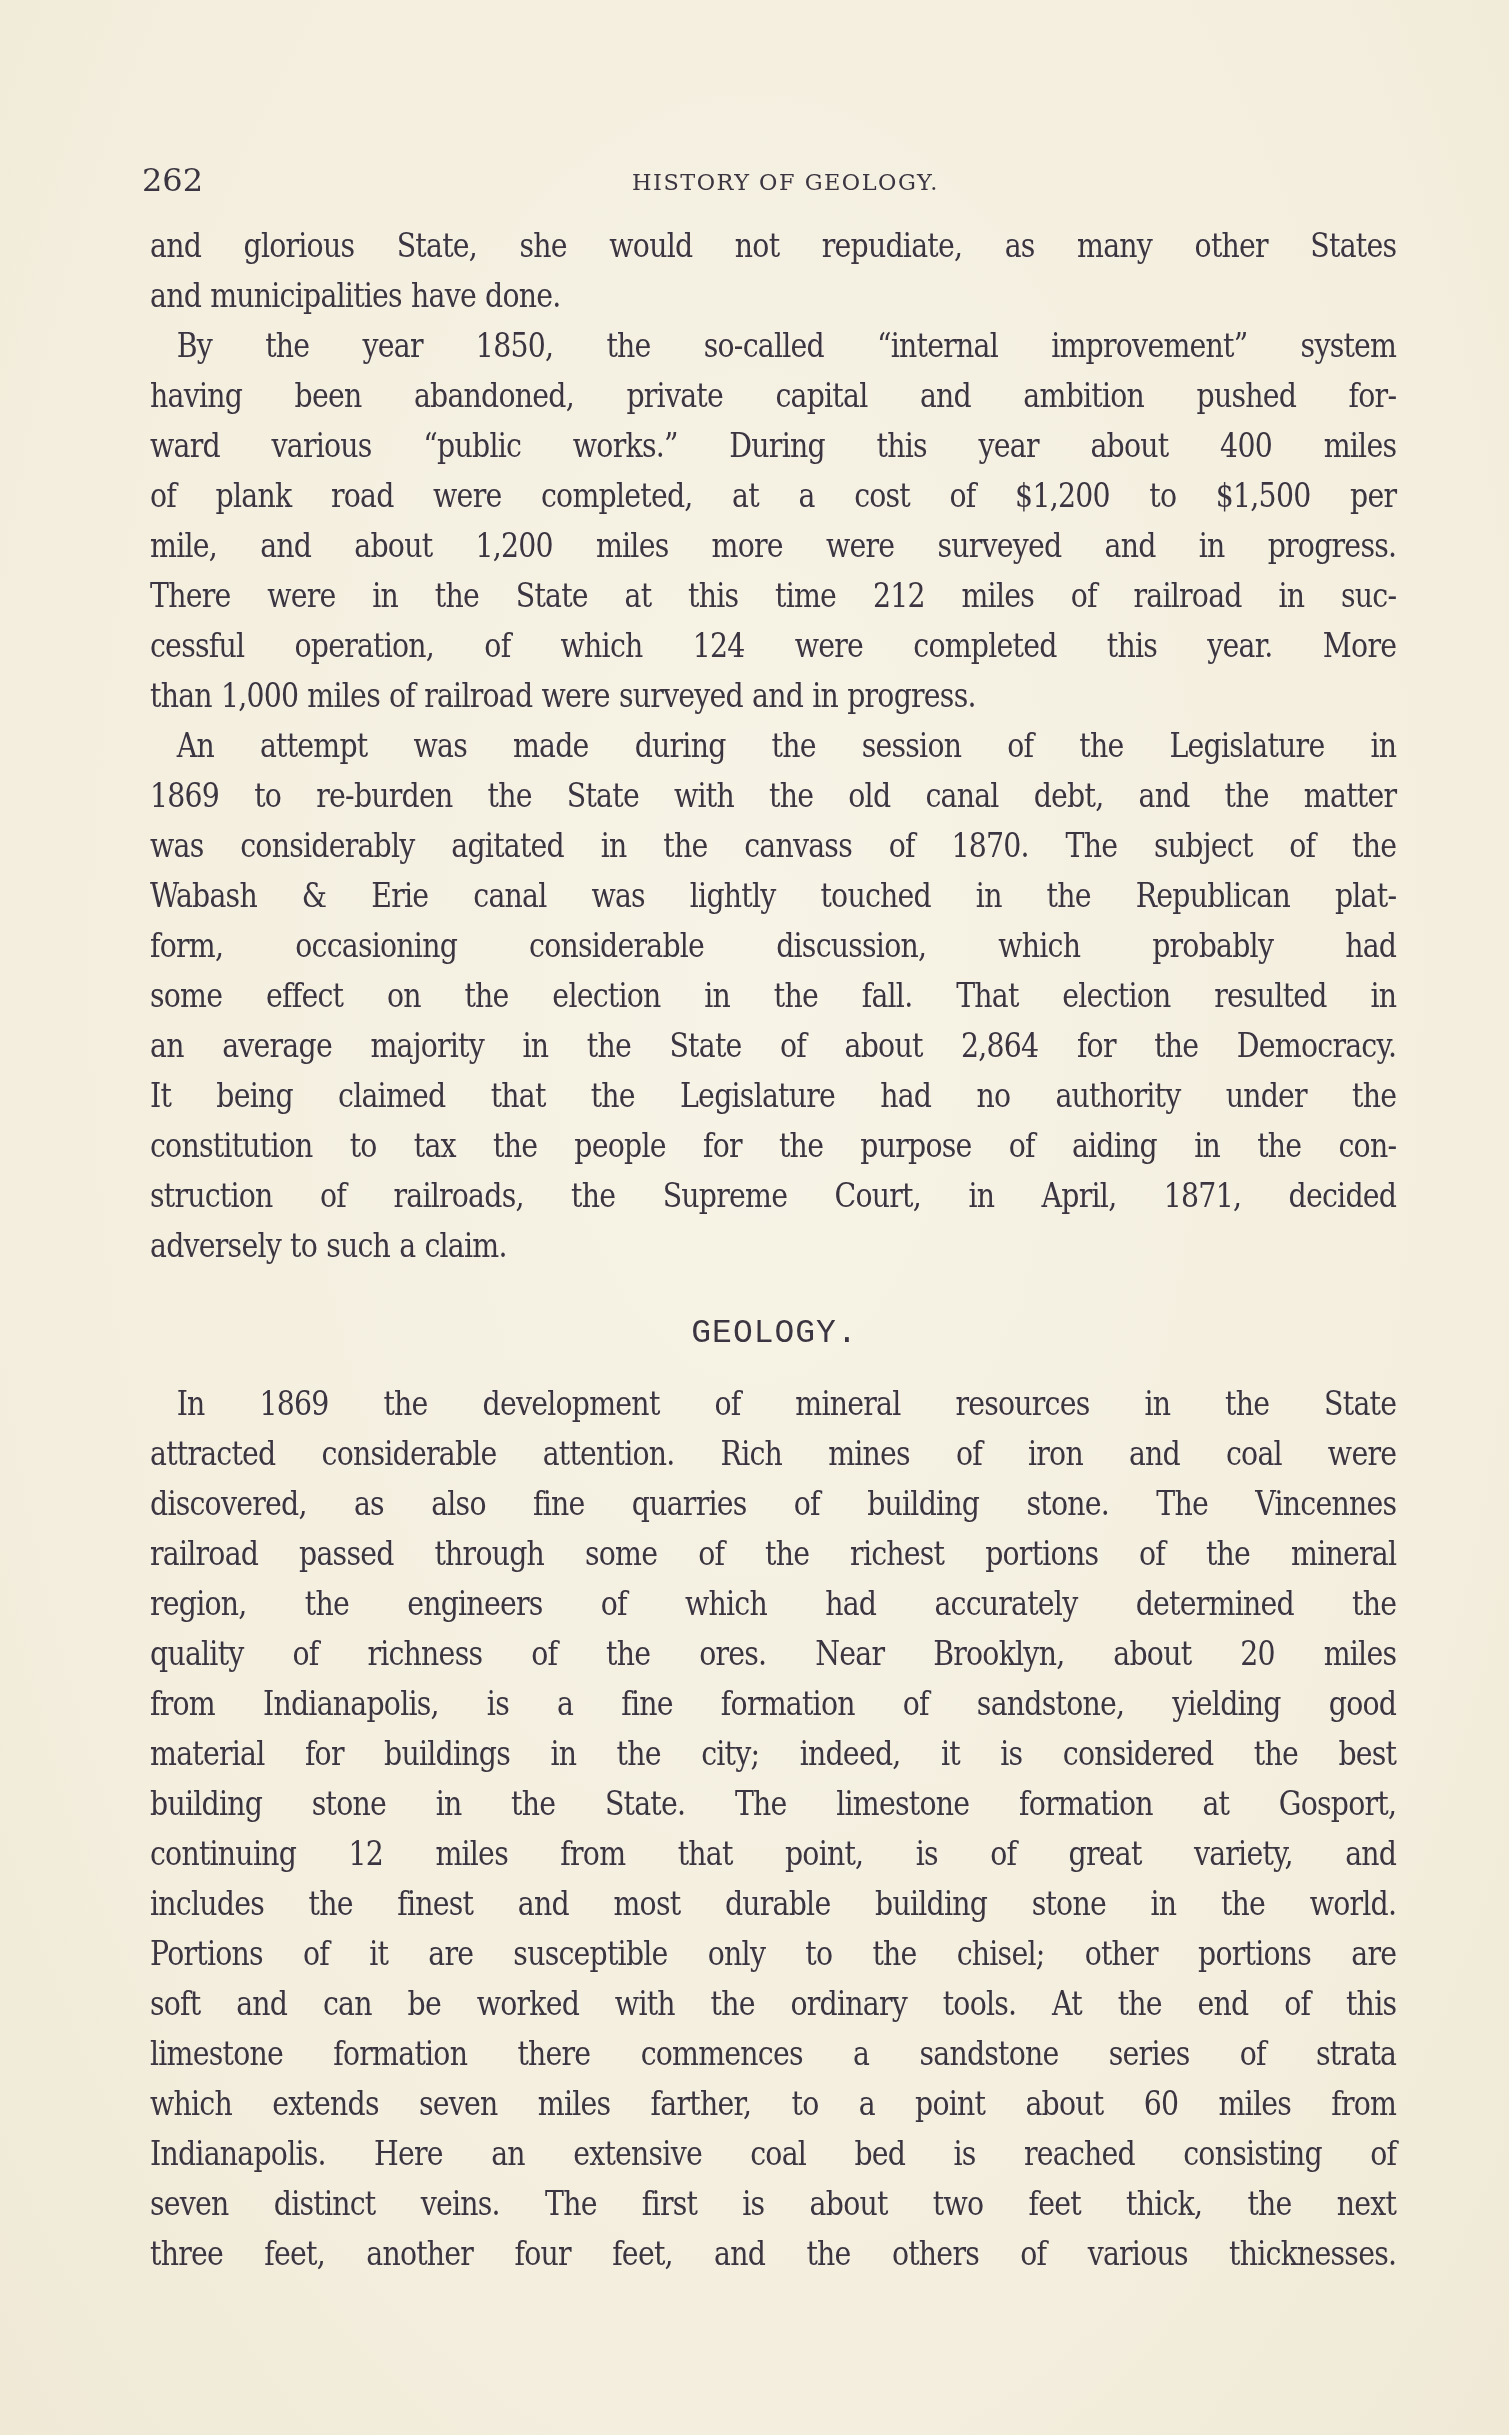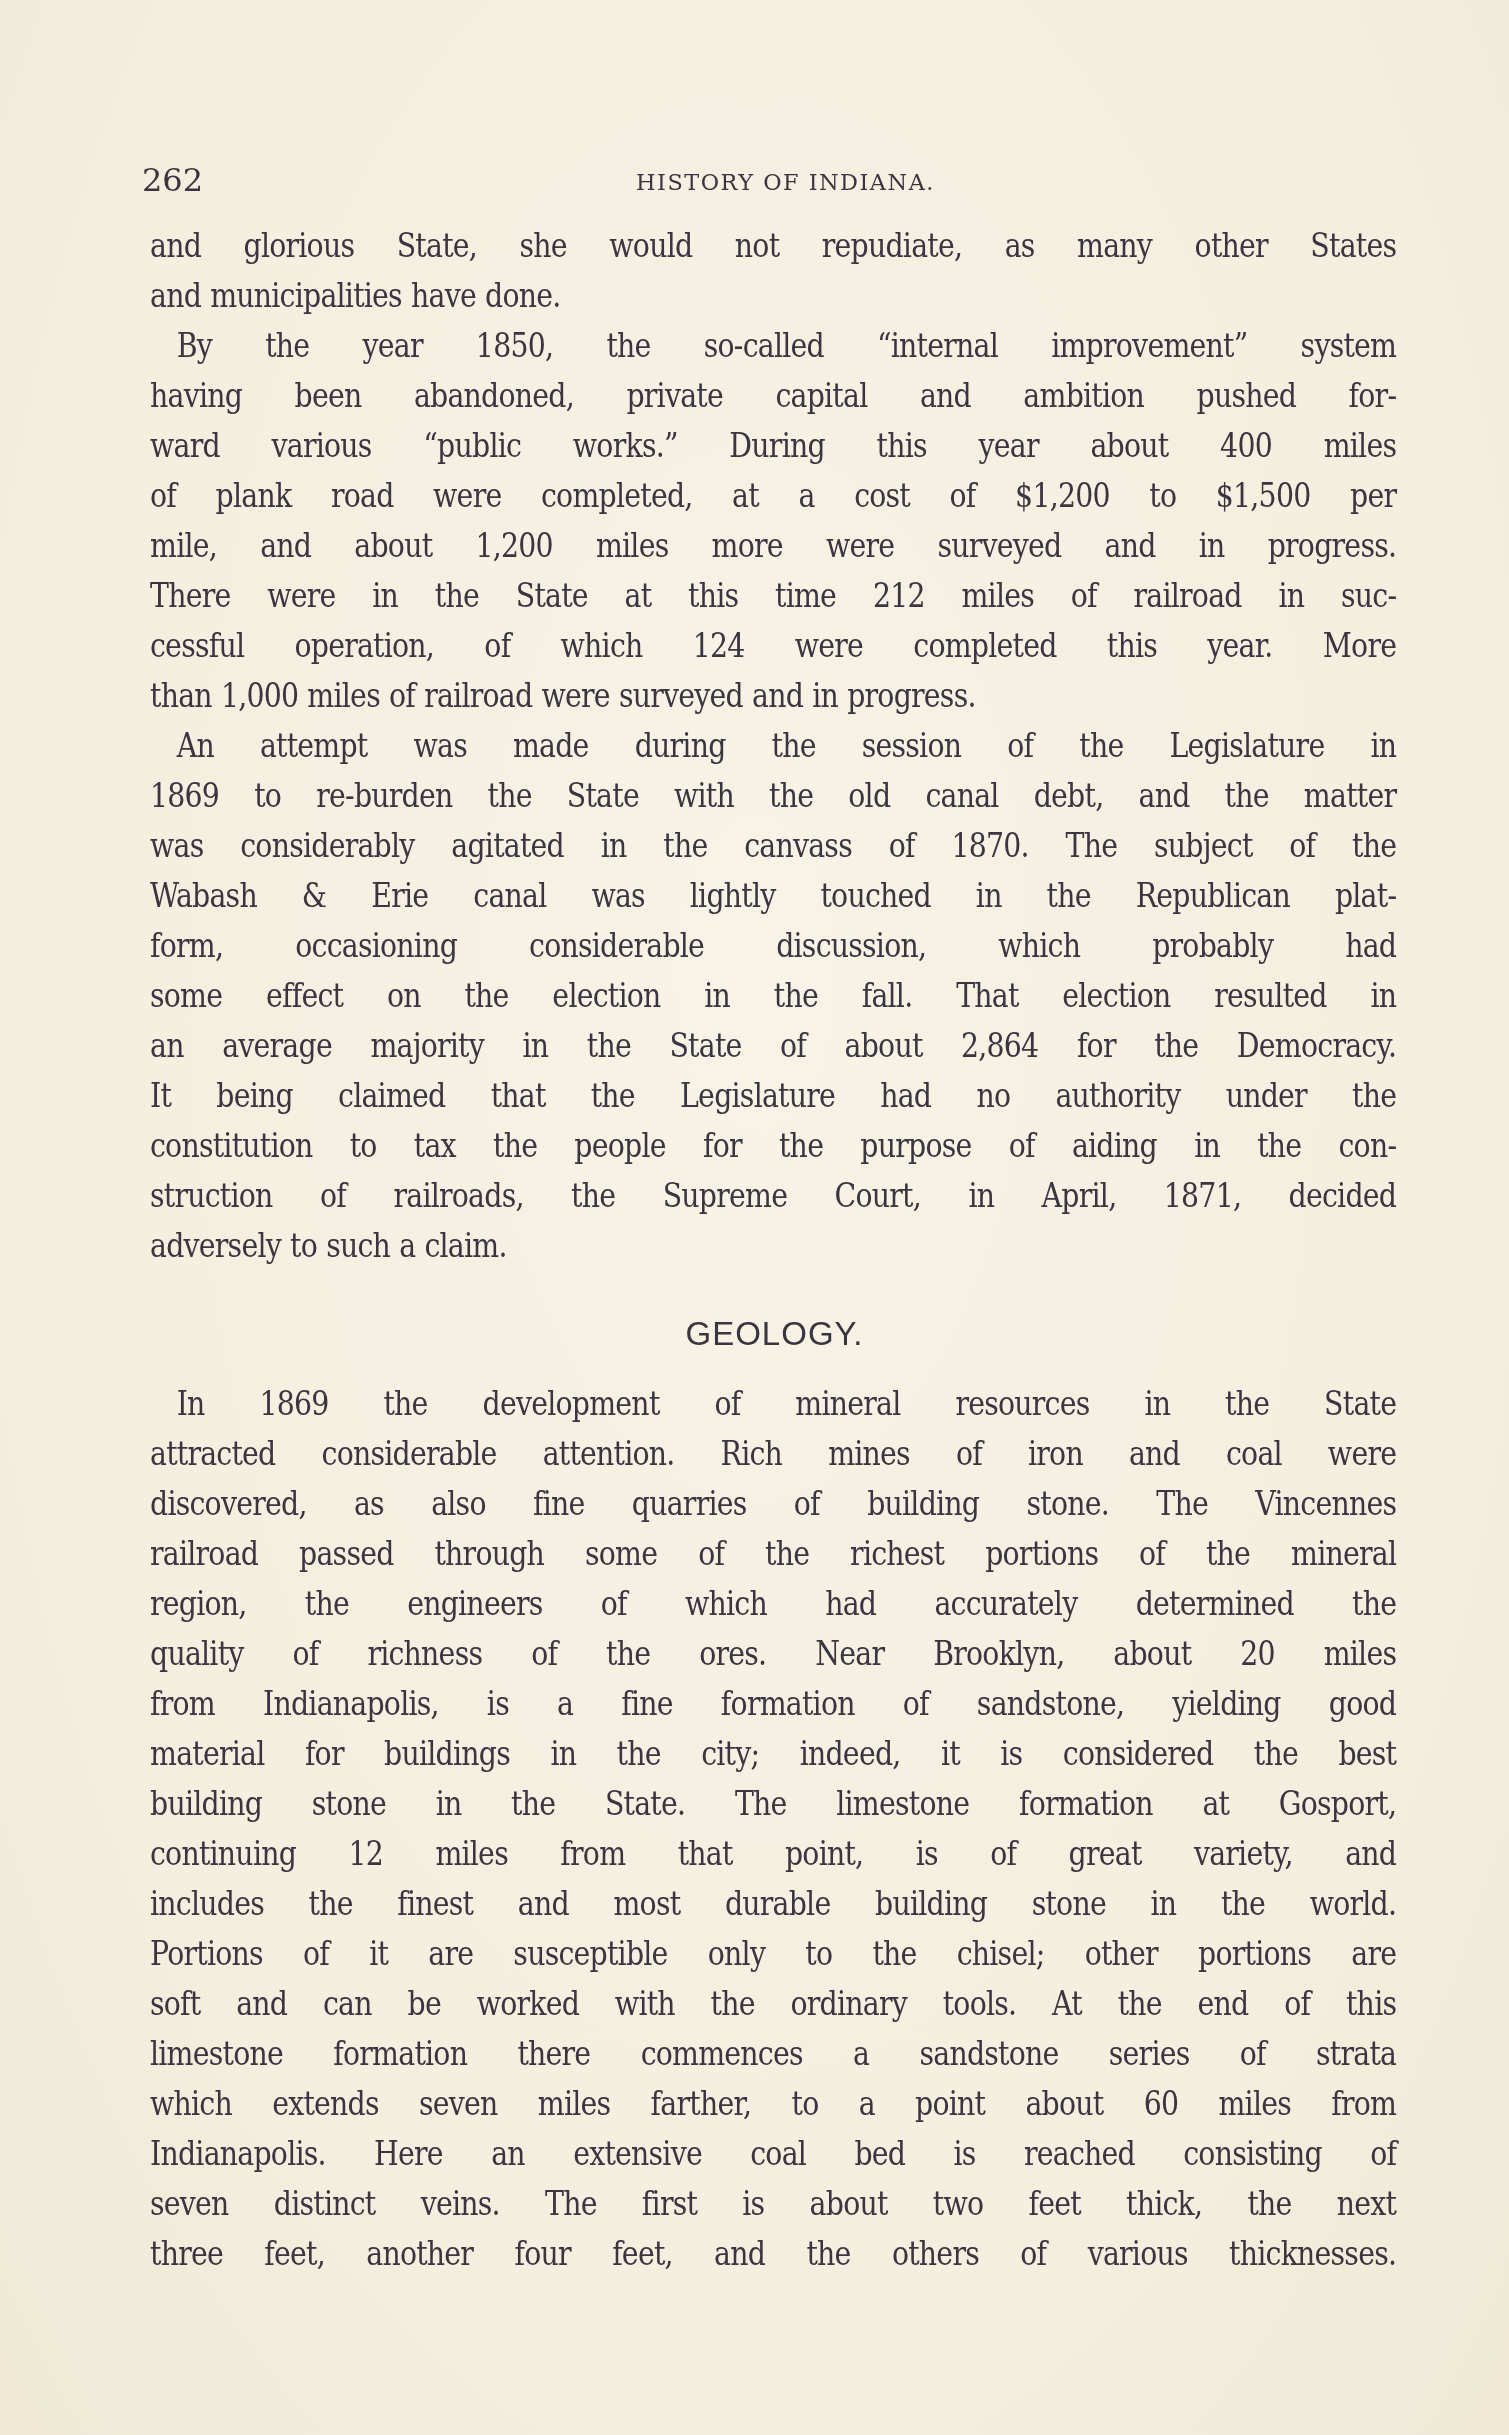--- a/index.html
+++ b/index.html
@@ -22,29 +22,29 @@
     white-space: nowrap; text-align: justify; text-align-last: justify;
     letter-spacing: -0.9px; word-spacing: 1px;
     font-family: "DejaVu Serif", serif;
     transform: scaleX(0.86); transform-origin: left center; width: 116.3%;
   }
   .line.last { text-align-last: left; }
   .line.indent { padding-left: 31px; box-sizing: border-box; }
   .block1 { top: 221px; }
   .block2 { top: 1379px; }
   .section-heading { position: absolute; top: 1309px; left: 0; width: 1510px; text-align: center;
-    font-size: 33px; line-height: 49px; letter-spacing: 1px; font-family: Liberation Sans, sans-serif; padding-left: 39px; box-sizing: border-box; }
+    font-size: 33px; line-height: 49px; letter-spacing: 1px; font-family: Liberation Mono, monospace; padding-left: 39px; box-sizing: border-box; }
 </style>
 </head>
 <body>
 
 <div class="page">
   <div class="running-head">
     <span class="page-number">262</span>
-    <div class="running-title">HISTORY OF INDIANA.</div>
+    <div class="running-title">HISTORY OF GEOLOGY.</div>
   </div>
 
   <div class="text-block block1" id="block1">
       <div class="line">and glorious State, she would not repudiate, as many other States</div>
       <div class="line last">and municipalities have done.</div>
       <div class="line indent">By the year 1850, the so-called “internal improvement” system</div>
       <div class="line">having been abandoned, private capital and ambition pushed for-</div>
       <div class="line">ward various “public works.”  During this year about 400 miles</div>
       <div class="line">of plank road were completed, at a cost of $1,200 to $1,500 per</div>
       <div class="line">mile, and about 1,200 miles more were surveyed and in progress.</div>

